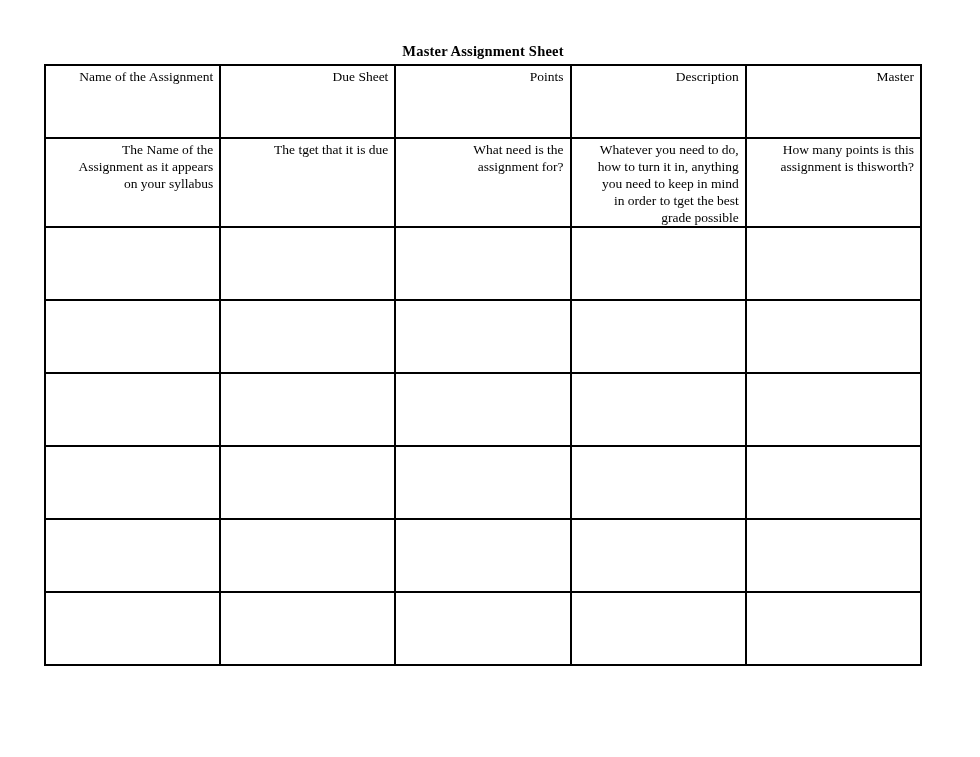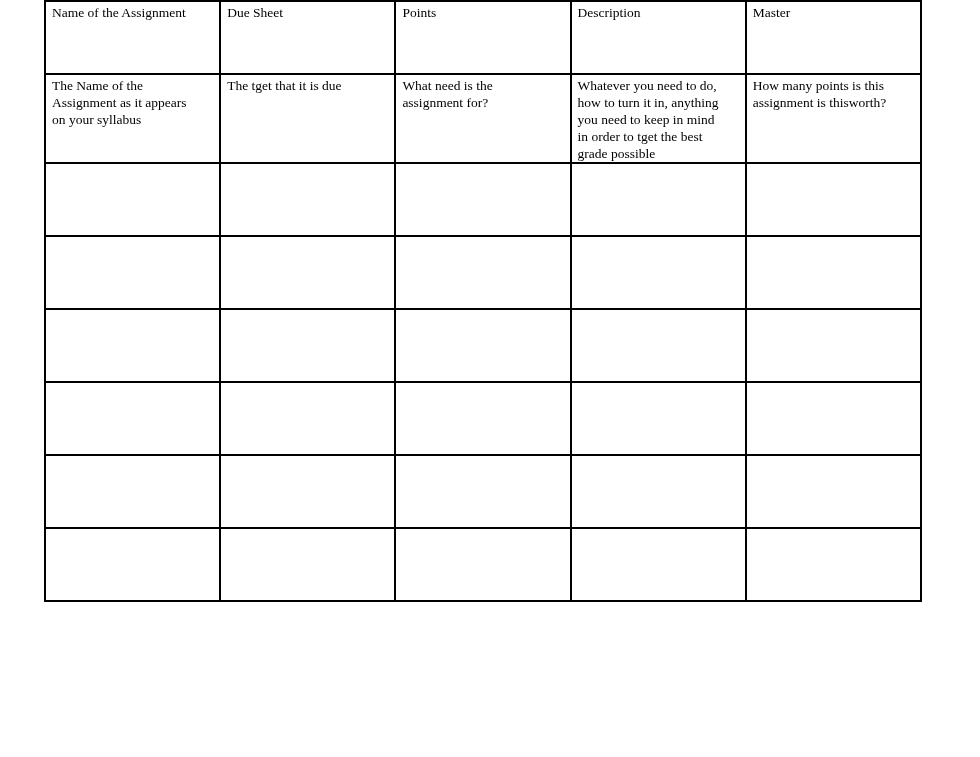--- a/index.html
+++ b/index.html
@@ -31,37 +31,38 @@
   table.sheet {
     border-collapse: collapse;
     table-layout: fixed;
     margin-left: 44px;
     width: 878px;
   }
   table.sheet th,
   table.sheet td {
     border: 2px solid #000000;
     vertical-align: top;
-    text-align: left;
+    text-align: right;
     font-size: 13.5px;
     line-height: 17px;
     font-weight: normal;
     padding: 2px 6px 0 6px;
     white-space: pre-line;
     overflow: hidden;
   }
   tr.header-row   { height: 73px; }
   tr.desc-row     { height: 83px; }
   tr.empty-row    { height: 73px; }
 </style>
 </head>
 <body>
 
 <div class="page">
 
+  <div class="doc-title">Master Assignment Sheet</div>
 
   <table class="sheet">
     <thead>
       <tr class="header-row">
         <th>Name of the Assignment</th>
         <th>Due Sheet</th>
         <th>Points</th>
         <th>Description</th>
         <th>Master</th>
       </tr>

